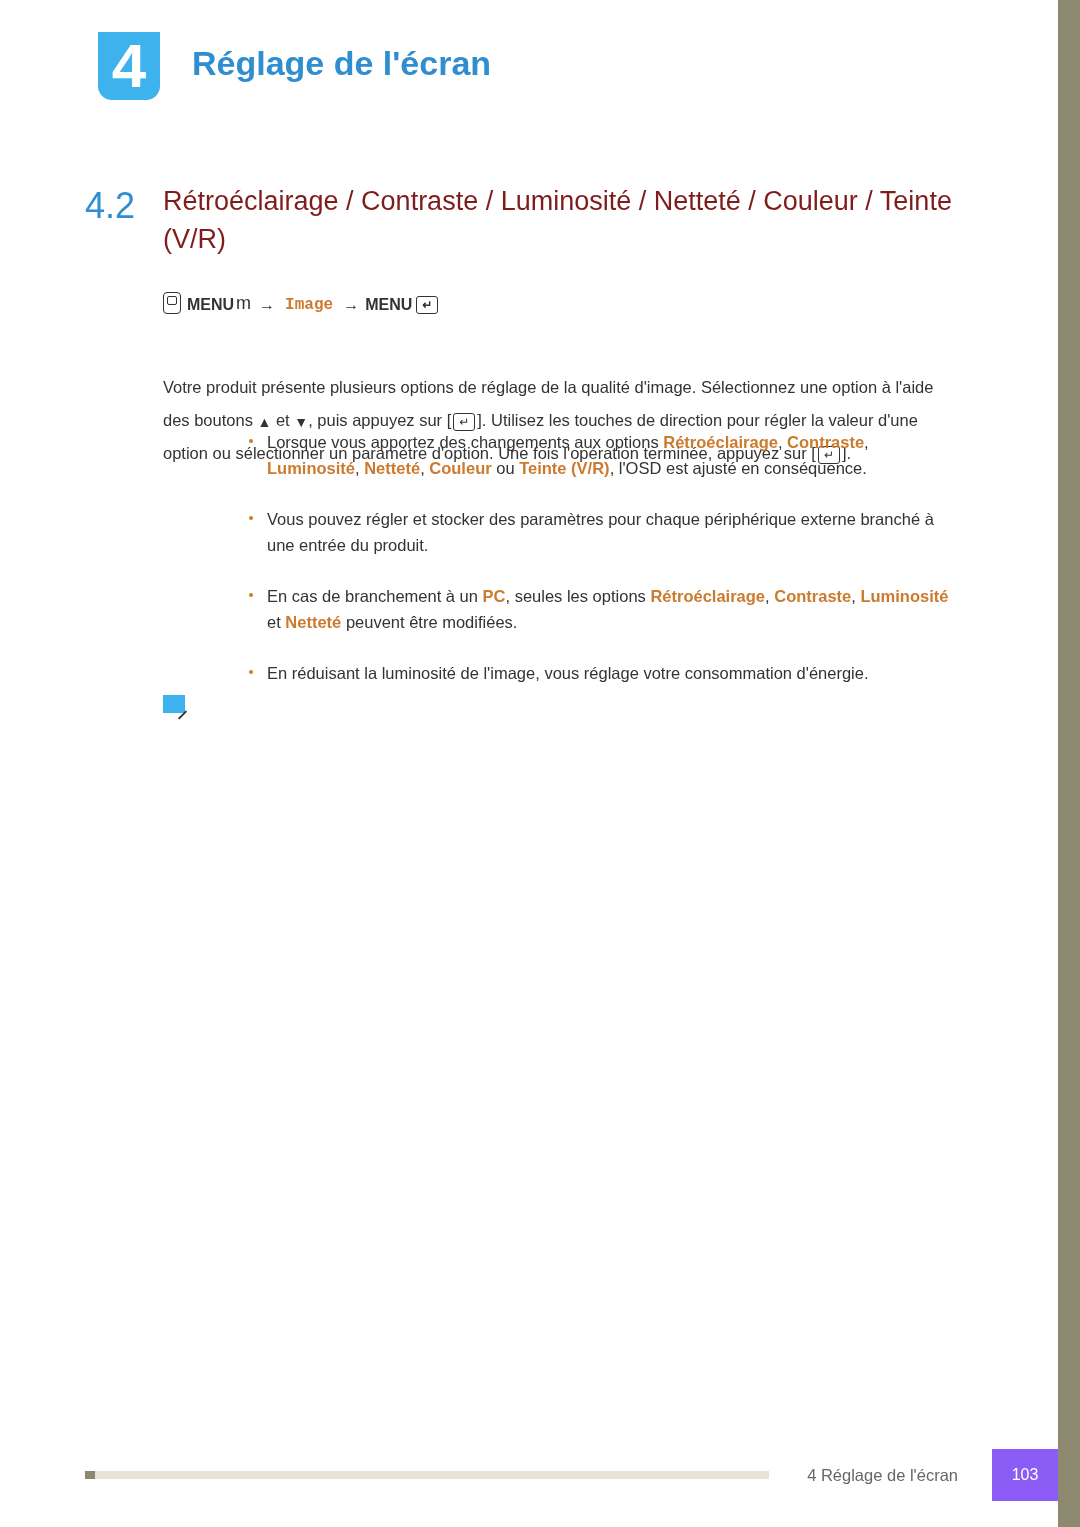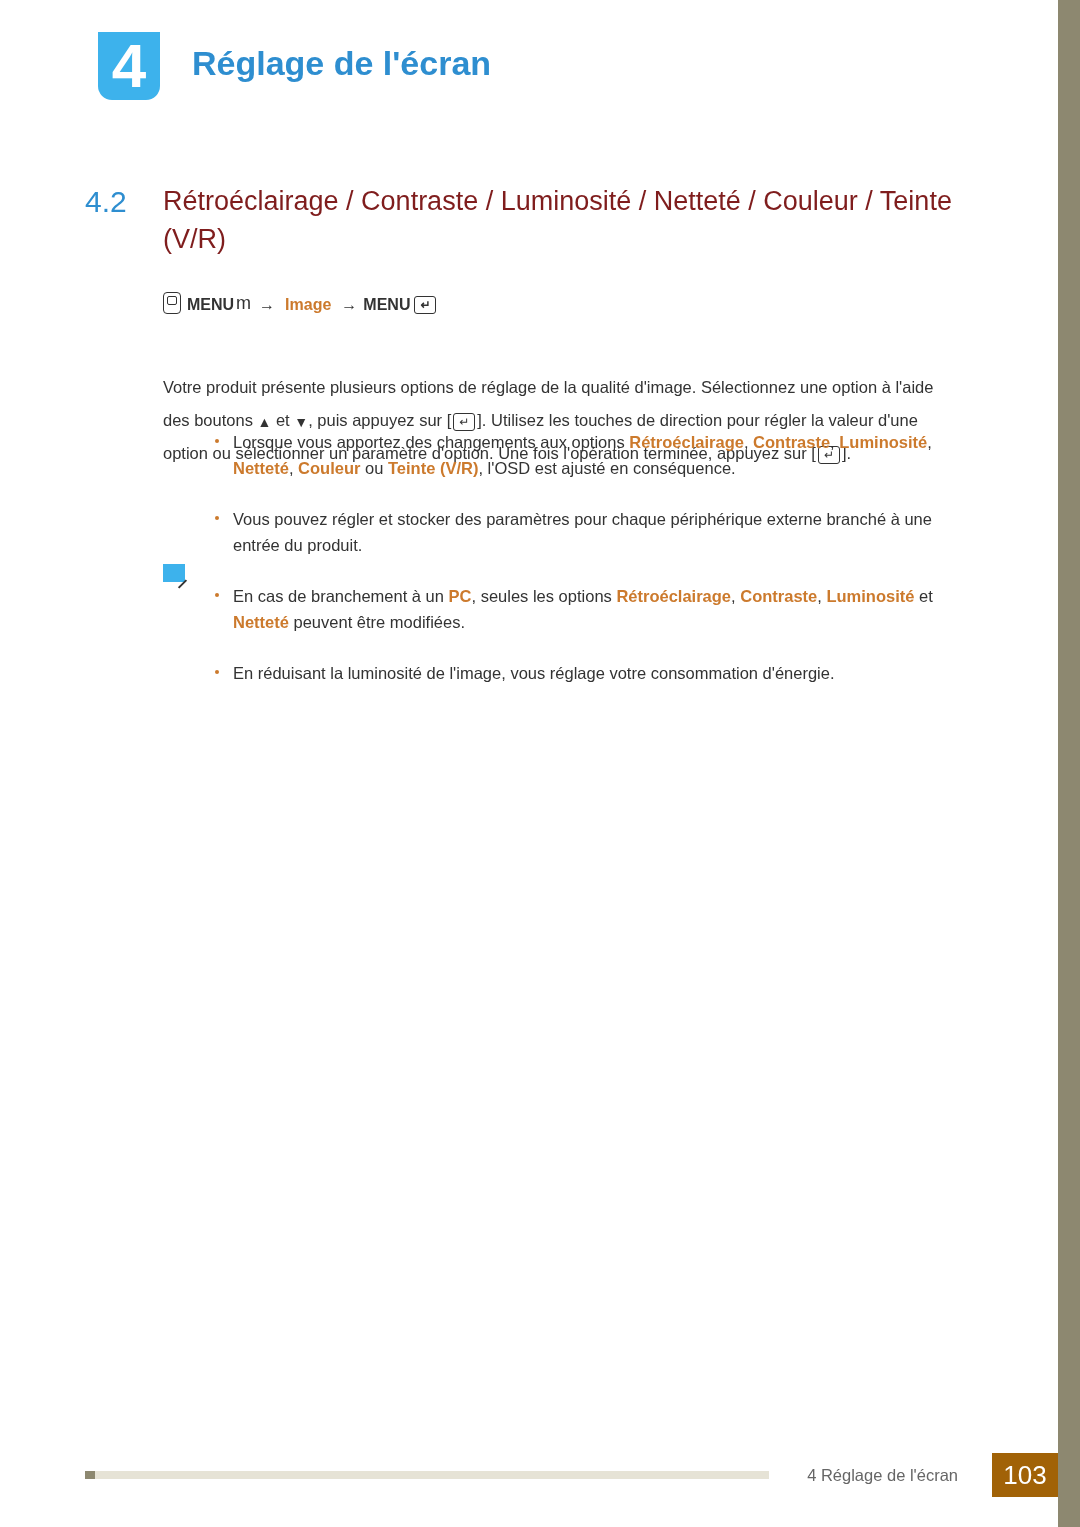--- a/index.html
+++ b/index.html
@@ -55,21 +55,21 @@
     left: 85px;
     top: 183px;
     width: 870px;
   }
   .section-row {
     display: flex;
     align-items: flex-start;
   }
   .sec-num {
     width: 78px;
-    font-size: 30px;
+    font-size: 36px;
     color: #2e8ed0;
     font-weight: 400;
     padding-top: 2px;
   }
   .sec-title {
     flex: 1;
     font-size: 27px;
     color: #7f1d1d;
     font-weight: 400;
     line-height: 1.4;
@@ -78,21 +78,21 @@
   .nav-line {
     position: absolute;
     left: 163px;
     top: 292px;
     display: flex;
     align-items: flex-end;
     font-size: 16px;
     font-weight: 700;
     color: #333;
   }
-  .nav-line .orange { color: #cc7a2d; font-weight: 700; margin: 0 4px; }
+  .nav-line .orange { color: #cc7a2d; font-weight: 700; margin: 0 4px; font-family: Liberation Mono, monospace; }
   .nav-line .arrow { margin: 0 6px; font-weight: 400; }
   .nav-line .mglyph {
     font-weight: 400;
     font-size: 18px;
     margin-left: 2px;
     margin-right: 2px;
   }
   .icon-remote {
     display: inline-flex;
     align-items: center;
@@ -150,21 +150,22 @@
   }
   .tri-up { font-size: 14px; vertical-align: middle; }
   .tri-down { font-size: 14px; vertical-align: middle; }
 
   .note-block {
     position: absolute;
     left: 163px;
     top: 430px;
     width: 790px;
     display: flex;
-    align-items: center;
+    align-items: flex-end;
+    gap: 34px;
   }
   .note-icon {
     width: 22px;
     height: 18px;
     background: #3db2ec;
     flex: 0 0 22px;
     margin-right: 30px;
     margin-top: 3px;
     position: relative;
   }
@@ -227,26 +228,26 @@
     background: #8d8870;
   }
   .footer-label {
     font-size: 16.5px;
     color: #666;
     margin-left: 14px;
     margin-right: 10px;
     white-space: nowrap;
   }
   .footer-page {
-    background: #a16207;
+    background: #8b5cf6;
     color: #ffffff;
-    font-size: 26px;
+    font-size: 16px;
     font-weight: 400;
     width: 66px;
-    height: 44px;
+    height: 52px;
     display: flex;
     align-items: center;
     justify-content: center;
   }
 </style>
 </head>
 <body>
 
 <div class="side-bar"></div>
 

